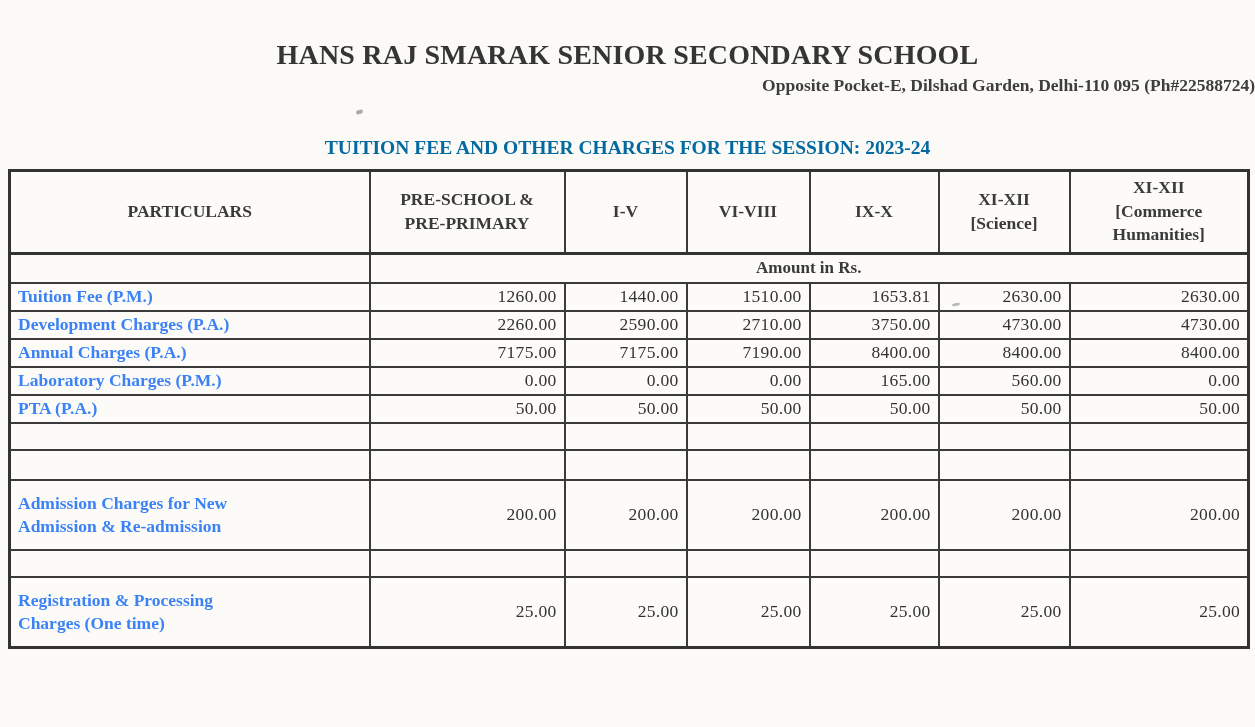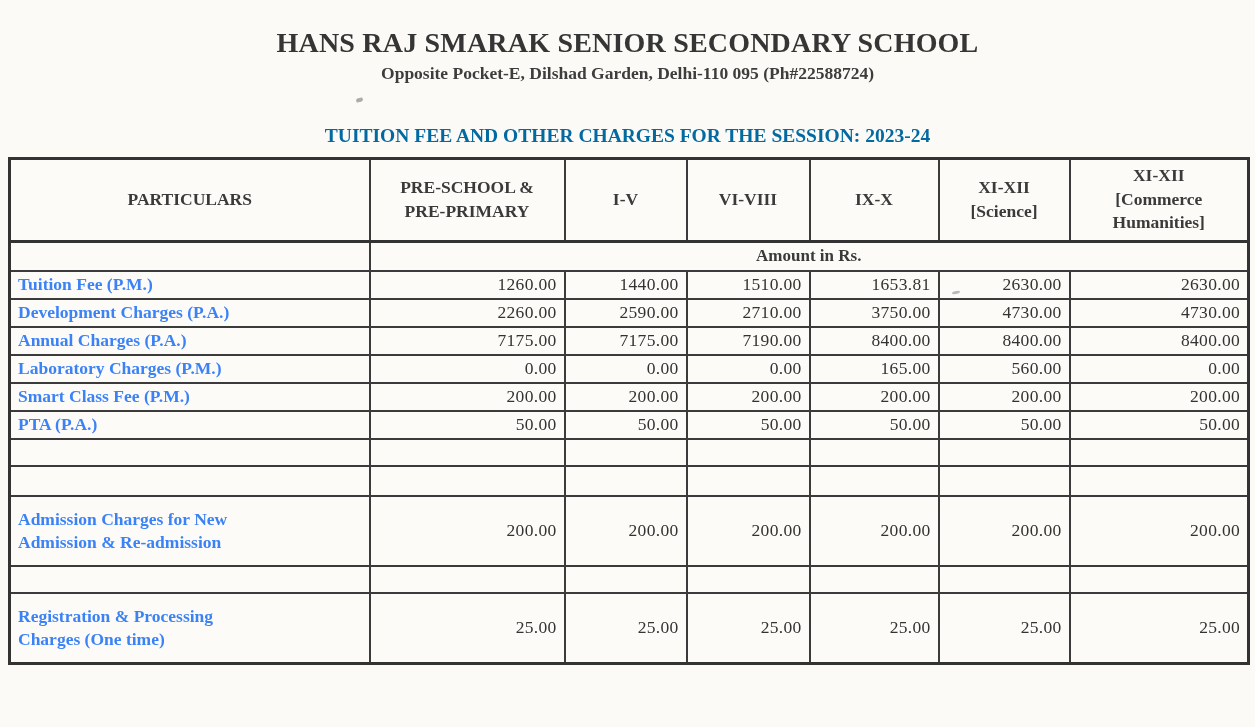--- a/index.html
+++ b/index.html
@@ -3,35 +3,36 @@
 <meta charset="utf-8">
 <style>
   html, body {
     margin: 0; padding: 0;
     width: 1255px; height: 727px;
     background: #fbfaf6;
     font-family: "Liberation Serif", serif;
     color: #3a3a3a;
     overflow: hidden;
   }
-  .page { position: relative; width: 1255px; height: 601px; }
+  .page { position: relative; width: 1255px; height: 601px; margin-top: 12px; }
 
   
   .letterhead { text-align: center; padding-top: 16px; }
   .school-name {
     margin: 10px 0 0 0;
     font-size: 28px; font-weight: 700;
     letter-spacing: 0.2px;
     line-height: 1.2;
     color: #353535;
   }
   .school-address {
     margin: 3px 0 0 0;
     font-size: 17.5px; font-weight: 700;
     color: #3d3d3d;
+    text-align: right;
   }
   .doc-title {
     margin: 41px 0 10px 0;
     font-size: 19.5px; font-weight: 700;
     color: #0369a1;
   }
 
   
   table.fee-table {
     border-collapse: collapse;
@@ -170,29 +171,20 @@
         <tr>
     <td class="label">Laboratory Charges (P.M.)</td>
     <td class="num">0.00</td>
     <td class="num">0.00</td>
     <td class="num">0.00</td>
     <td class="num">165.00</td>
     <td class="num">560.00</td>
     <td class="num">0.00</td>
   </tr>
         <tr>
-    <td class="label">Smart Class Fee (P.M.)</td>
-    <td class="num">200.00</td>
-    <td class="num">200.00</td>
-    <td class="num">200.00</td>
-    <td class="num">200.00</td>
-    <td class="num">200.00</td>
-    <td class="num">200.00</td>
-  </tr>
-        <tr>
     <td class="label">PTA (P.A.)</td>
     <td class="num">50.00</td>
     <td class="num">50.00</td>
     <td class="num">50.00</td>
     <td class="num">50.00</td>
     <td class="num">50.00</td>
     <td class="num">50.00</td>
   </tr>
         <tr class="blank-row">
     <td class="label"></td>

